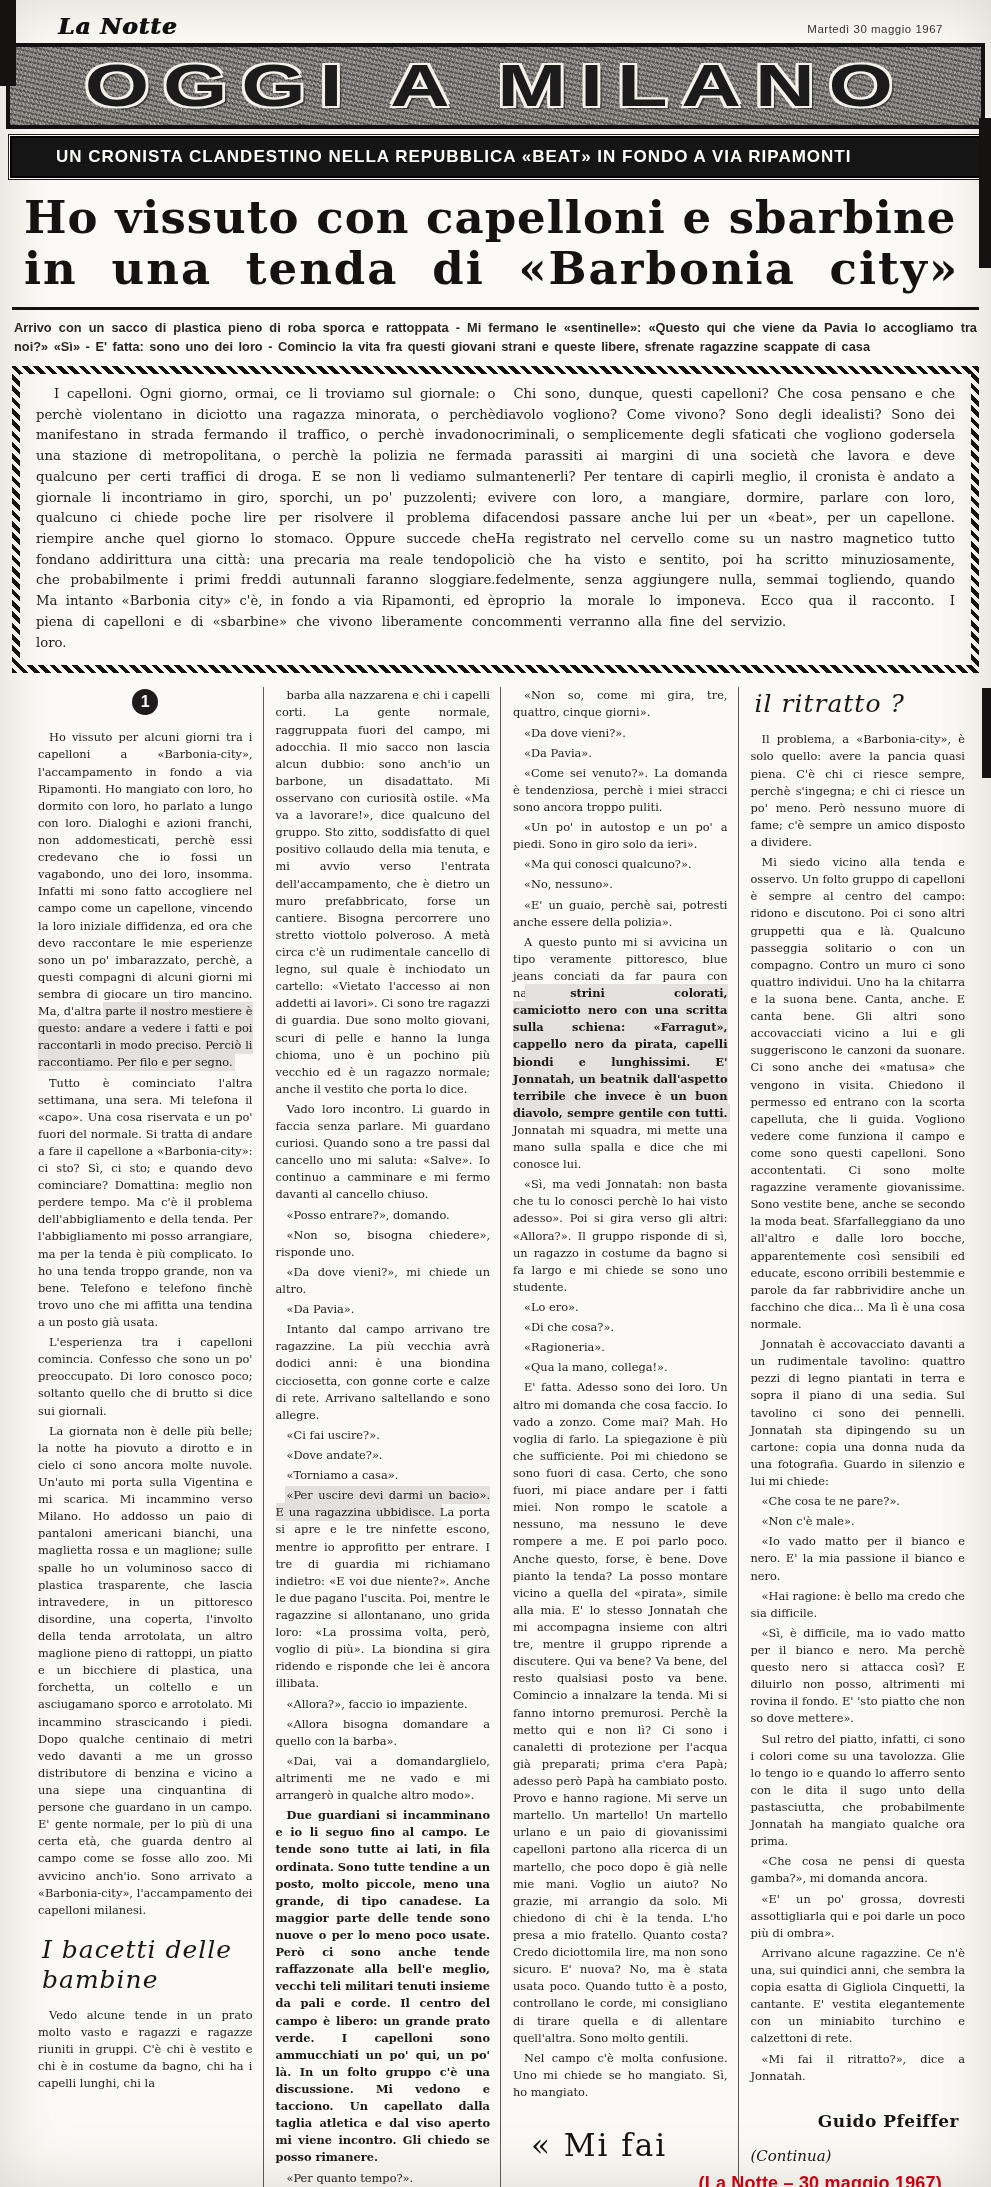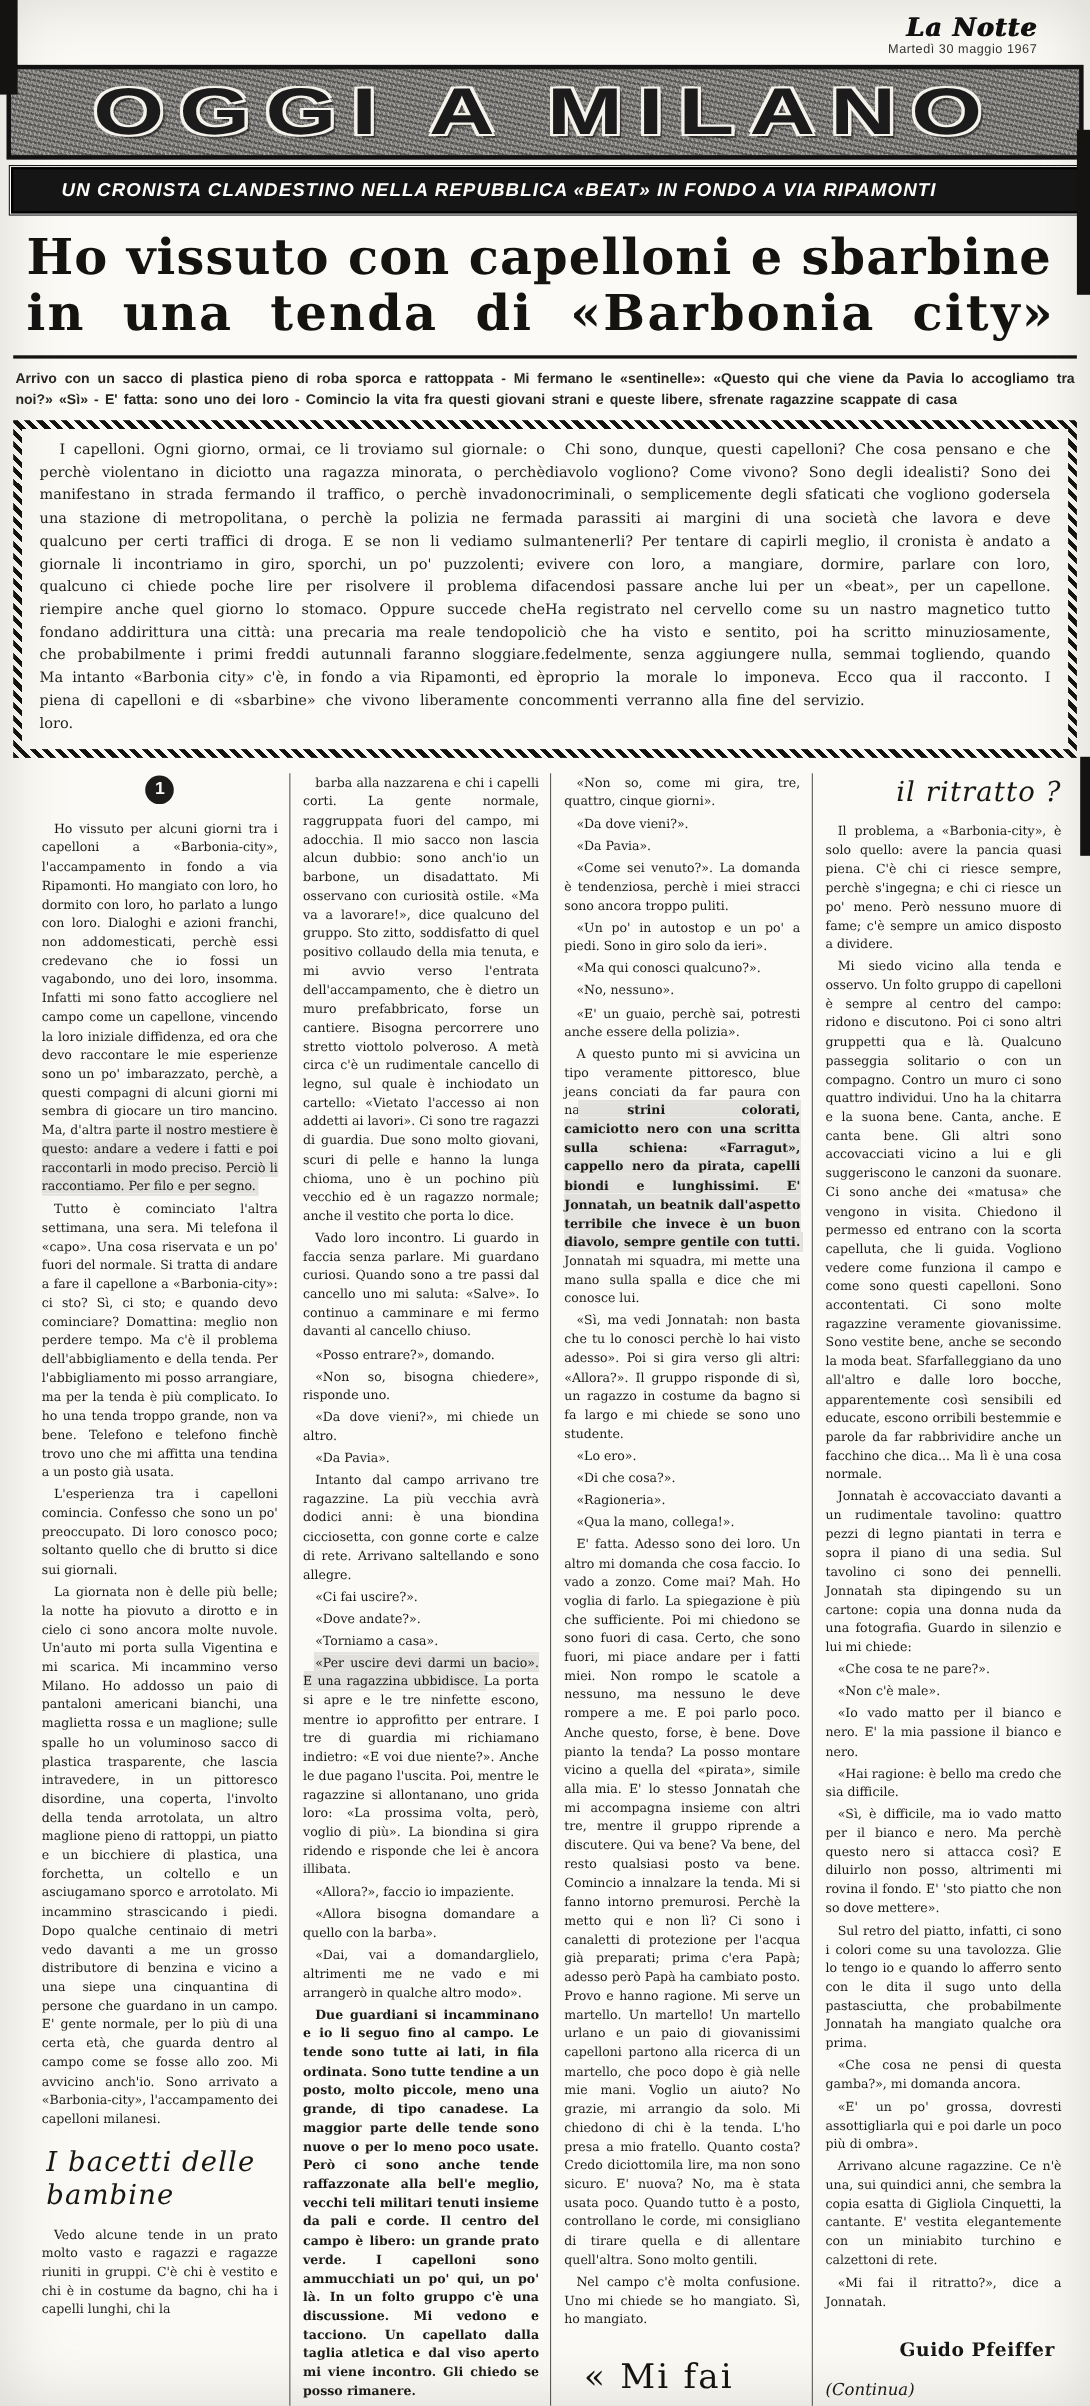--- a/index.html
+++ b/index.html
@@ -1,34 +1,34 @@
 <!DOCTYPE html>
 <html><head>
 <meta charset="utf-8">
 <style>
   html,body{margin:0;padding:0;width:991px;height:2187px;background:#e9e7e0;}
   body{font-family:"DejaVu Serif", serif; color:#181715; position:relative; overflow:hidden;}
   #sheet{position:absolute; inset:0; background:#fbfaf6; box-shadow:inset 0 0 60px rgba(120,115,100,.25);}
   
-  .masthead{display:flex; justify-content:space-between; align-items:flex-end; padding:12px 48px 4px 58px;flex-direction:column;}
+  .masthead{display:flex; justify-content:space-between; align-items:flex-end; padding:12px 48px 4px 58px;}
   .paper-logo{font-family:"DejaVu Serif",serif; font-weight:bold; font-style:italic; font-size:23px; letter-spacing:1px; color:#111; text-shadow:1px 0 0 #111;}
   .issue-date{font-family:"Liberation Sans",sans-serif; font-size:11.5px; color:#333; letter-spacing:.5px; padding-bottom:4px;}
   
   .banner{margin:0 6px; border:4px solid #121212; height:78px; display:flex; align-items:center; justify-content:center; overflow:hidden;
     background:
       repeating-linear-gradient(13deg, rgba(10,10,10,.32) 0 2px, rgba(255,255,255,0) 2px 5px),
       repeating-linear-gradient(101deg, rgba(255,255,255,.22) 0 1px, rgba(255,255,255,0) 1px 4px),
       repeating-linear-gradient(57deg, rgba(0,0,0,.22) 0 1px, rgba(0,0,0,0) 1px 3px),
       #8e8c88;}
   .banner-title{font-family:"Liberation Sans",sans-serif; font-weight:900; font-size:60px; line-height:1; letter-spacing:10px; color:#1b1b1b; white-space:nowrap;
     transform:scaleX(1.38); transform-origin:center;
     text-shadow:2px 2px 0 #f4f2ea,-2px -2px 0 #f4f2ea,2px -2px 0 #f4f2ea,-2px 2px 0 #f4f2ea,3px 3px 1px rgba(0,0,0,.55);}
   
   .kicker{margin:7px 10px 0 10px; background:#151515; border:2px solid #000; box-shadow:0 0 0 1px #fbfaf6,0 0 0 2px #1a1a1a;
-    color:#fdfdfb; font-family:"Liberation Sans",sans-serif; font-style:italic; font-weight:900; font-size:17px; letter-spacing:1px;
+    color:#fdfdfb; font-family:"Liberation Sans",sans-serif; font-weight:900; font-size:17px; letter-spacing:1px;
     padding:9px 14px 9px 44px; white-space:nowrap;}
   
   .headline{padding:14px 24px 2px 24px;}
   .headline .hl-line{font-family:"DejaVu Serif",serif; font-weight:bold; font-size:45px; line-height:1.14; color:#141311; letter-spacing:1px;}
   .headline .hl-line.l2{word-spacing:16px; letter-spacing:2px;}
   .standfirst-rule{border-top:3px solid #15130f; margin:10px 12px 8px 12px;}
   .standfirst{padding:0 14px; font-family:"Liberation Sans",sans-serif; font-weight:bold; font-size:12.8px; line-height:1.5; color:#2a2723; text-align:justify; word-spacing:2px;}
   
   .hatchbox{margin:10px 12px 0 12px; border:8px solid #222; padding:10px 16px 12px 16px; display:flex; 
     border-image:repeating-linear-gradient(45deg,#15130f 0 4px, rgba(0,0,0,0) 4px 8px) 8;}
@@ -37,21 +37,21 @@
   .columns{display:flex; margin:14px 16px 0 26px; min-height:1480px; align-items:stretch;}
   .col{flex:1; padding:0 10px 0 12px;}
   .col + .col{border-left:1px solid rgba(40,38,34,.75);}
   .para{font-size:11.4px; line-height:1.5; text-align:justify; text-indent:11px; margin:0 0 3px 0; color:#1c1a17;}
   .para.bold{font-weight:bold;}
   .para .hl{background:#e2e1dd; box-shadow:0 0 0 2px #e2e1dd;}
   .para .b{font-weight:bold;padding-left:43px;}
   .marker{width:26px; height:26px; border-radius:50%; background:#1d1c1a; color:#fbfaf6; font-family:"Liberation Sans",sans-serif;
     font-weight:bold; font-size:16px; line-height:26px; text-align:center; margin:2px auto 14px auto;}
   .subhead{font-style:italic; font-size:25px; line-height:1.2; margin:16px 0 12px 4px; color:#191813; letter-spacing:1px;}
-  .subhead.center{text-align:right; margin-top:2px;font-style:italic;}
+  .subhead.center{text-align:left; margin-top:2px;font-style:italic;}
   .pullquote{font-size:31px; margin:26px 0 0 18px; color:#15130f; letter-spacing:2px;}
   .byline{font-weight:bold; font-size:17px; text-align:right; margin:26px 6px 2px 0; letter-spacing:.5px;}
   .continua{font-style:italic; font-size:15px; margin:16px 0 8px 0;}
   .credit{font-family:"Liberation Sans",sans-serif; font-weight:bold; font-size:18px; white-space:nowrap; margin:6px 0 0 -52px; letter-spacing:.2px;}
   .signature{font-style:italic; font-size:25px; text-align:right; margin:8px 18px 0 0; transform:rotate(-4deg); letter-spacing:1px; color:#14120f;}
   
   .blob{position:absolute; background:#141311;}
   #blob-tl{left:0; top:0; width:16px; height:86px;}
   #blob-tr{right:0; top:118px; width:12px; height:150px;}
   #blob-r2{right:0; top:688px; width:9px; height:90px;}

